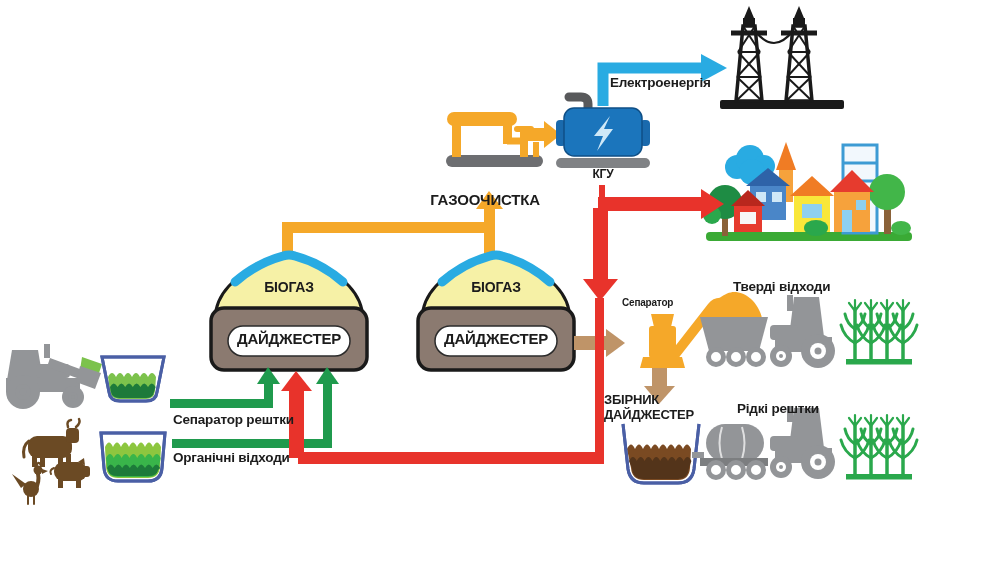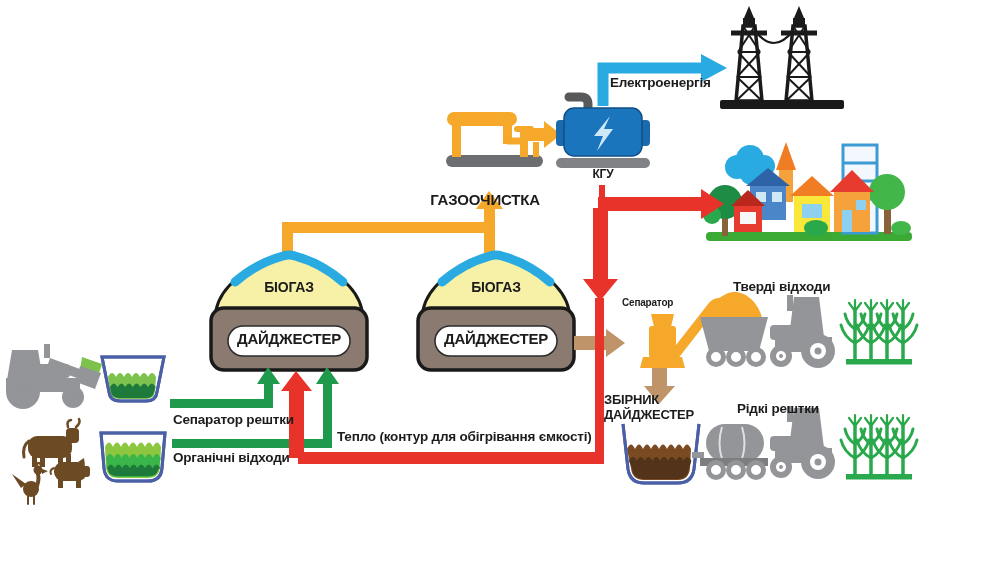--- a/index.html
+++ b/index.html
@@ -297,21 +297,20 @@
 
 <div class="lbl" style="left:610px;top:75px">Електроенергія</div>
 <div class="lbl ctr" style="left:415px;top:192px;width:140px;font-size:15px">ГАЗООЧИСТКА</div>
 <div class="lbl ctr" style="left:573px;top:166px;width:60px;font-size:12px">КГУ</div>
 <div class="lbl ctr" style="left:239px;top:279px;width:100px;font-size:14px">БІОГАЗ</div>
 <div class="lbl ctr" style="left:209px;top:331px;width:160px;font-size:15px">ДАЙДЖЕСТЕР</div>
 <div class="lbl ctr" style="left:446px;top:279px;width:100px;font-size:14px">БІОГАЗ</div>
 <div class="lbl ctr" style="left:416px;top:331px;width:160px;font-size:15px">ДАЙДЖЕСТЕР</div>
 <div class="lbl" style="left:173px;top:412px">Сепаратор рештки</div>
 <div class="lbl" style="left:173px;top:450px">Органічні відходи</div>
-<div class="lbl" style="left:337px;top:429px">Тепло (контур для обігрівання ємкості)</div>
 <div class="lbl" style="left:622px;top:295px;font-size:10px">Сепаратор</div>
 <div class="lbl" style="left:733px;top:279px">Тверді відходи</div>
 <div class="lbl" style="left:604px;top:392px;font-size:13px;line-height:15px">
   <span style="display:block">ЗБІРНИК</span>
   <span style="display:block">ДАЙДЖЕСТЕР</span>
 </div>
 <div class="lbl" style="left:737px;top:401px">Рідкі рештки</div>
 
 </div>
 

